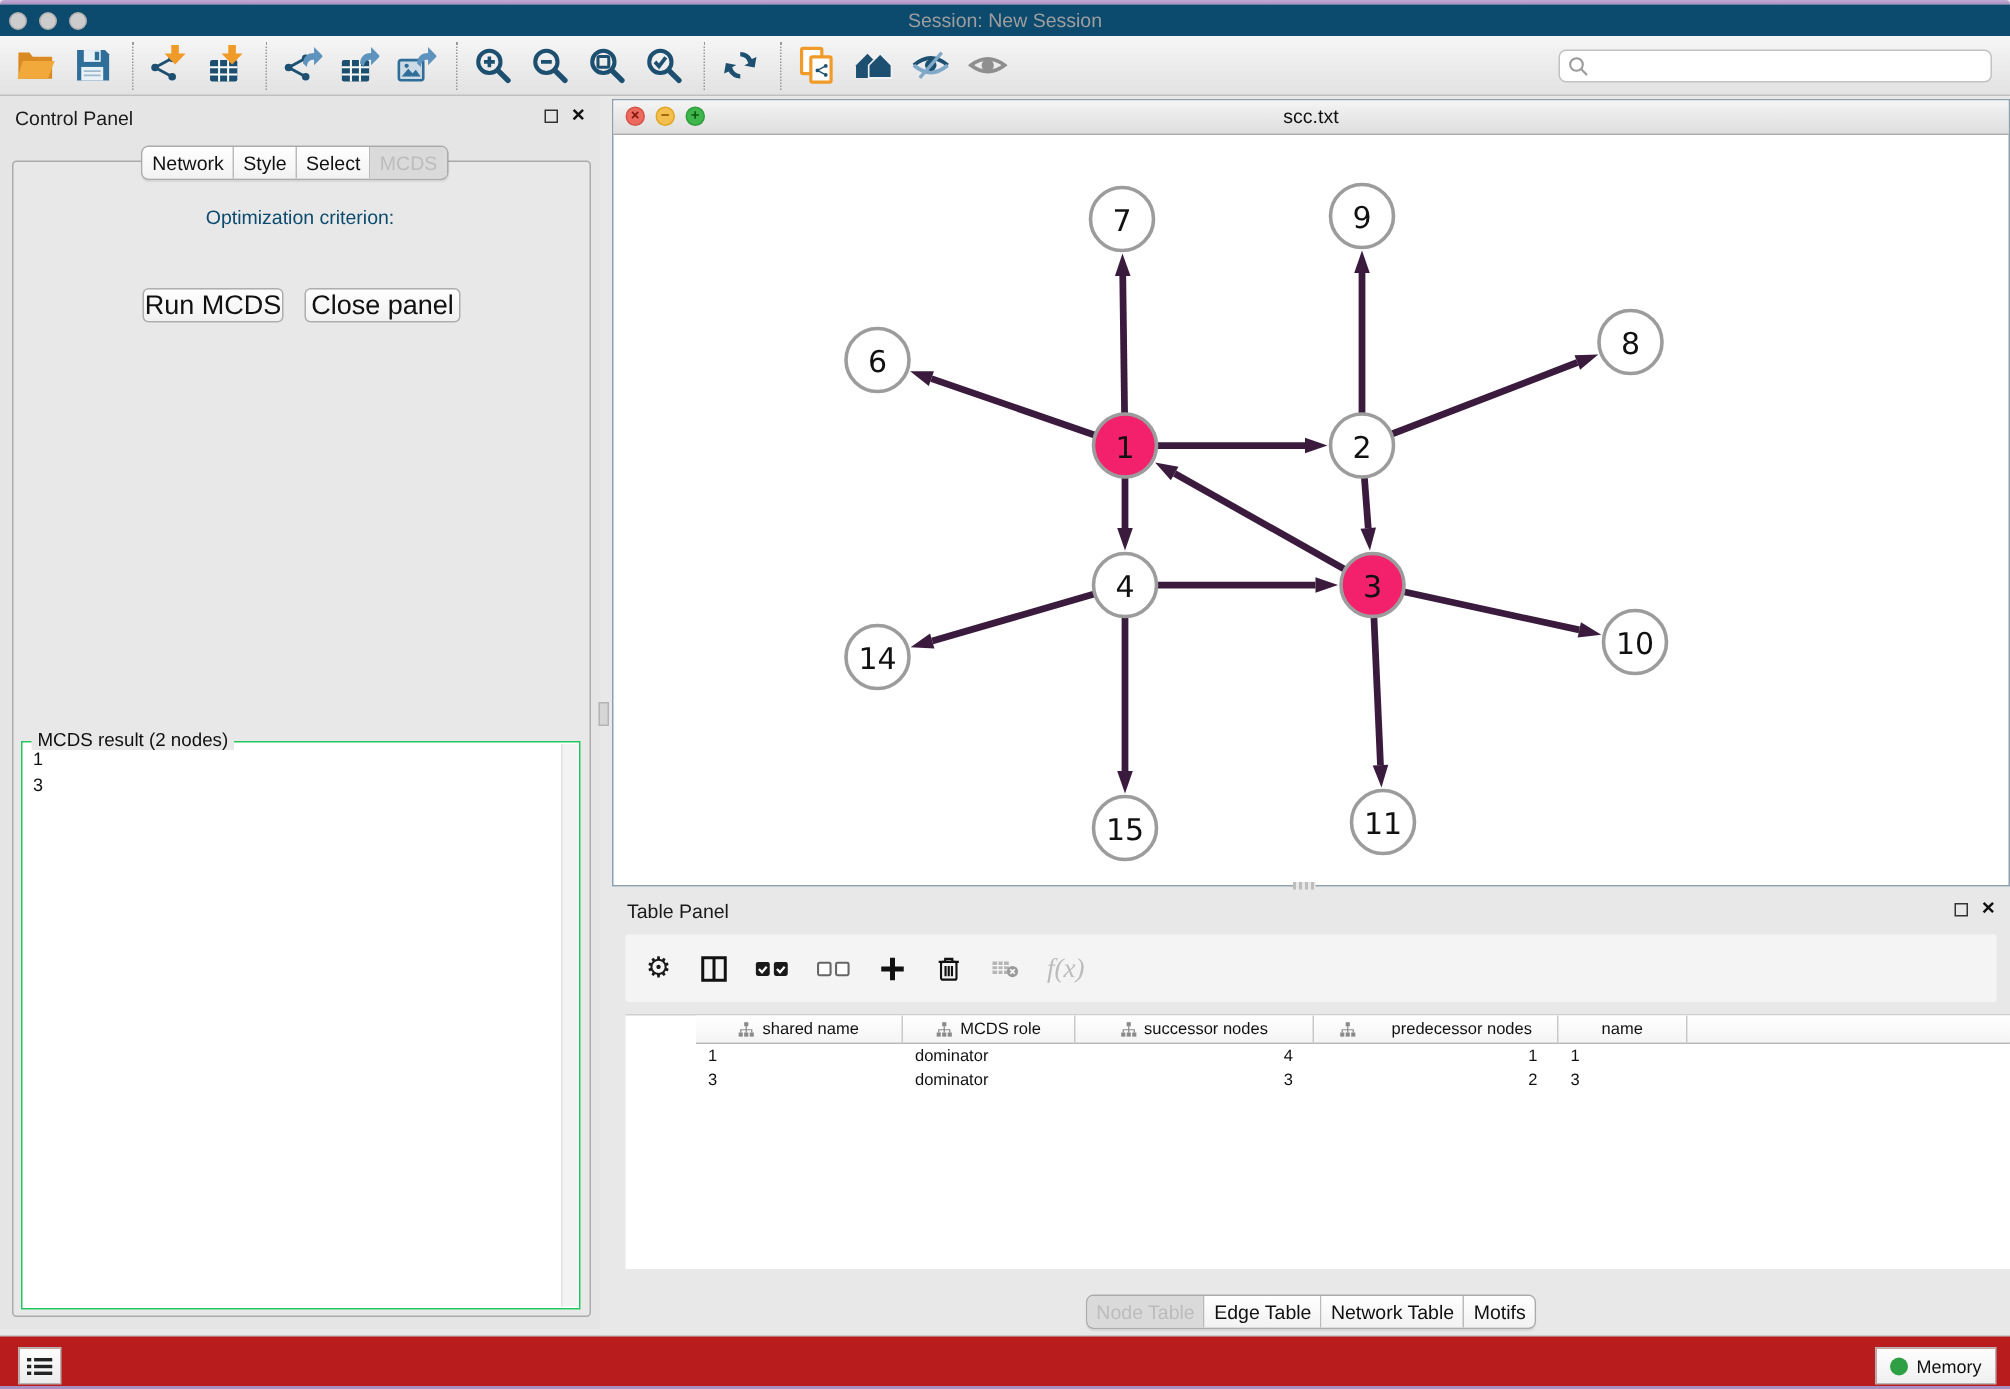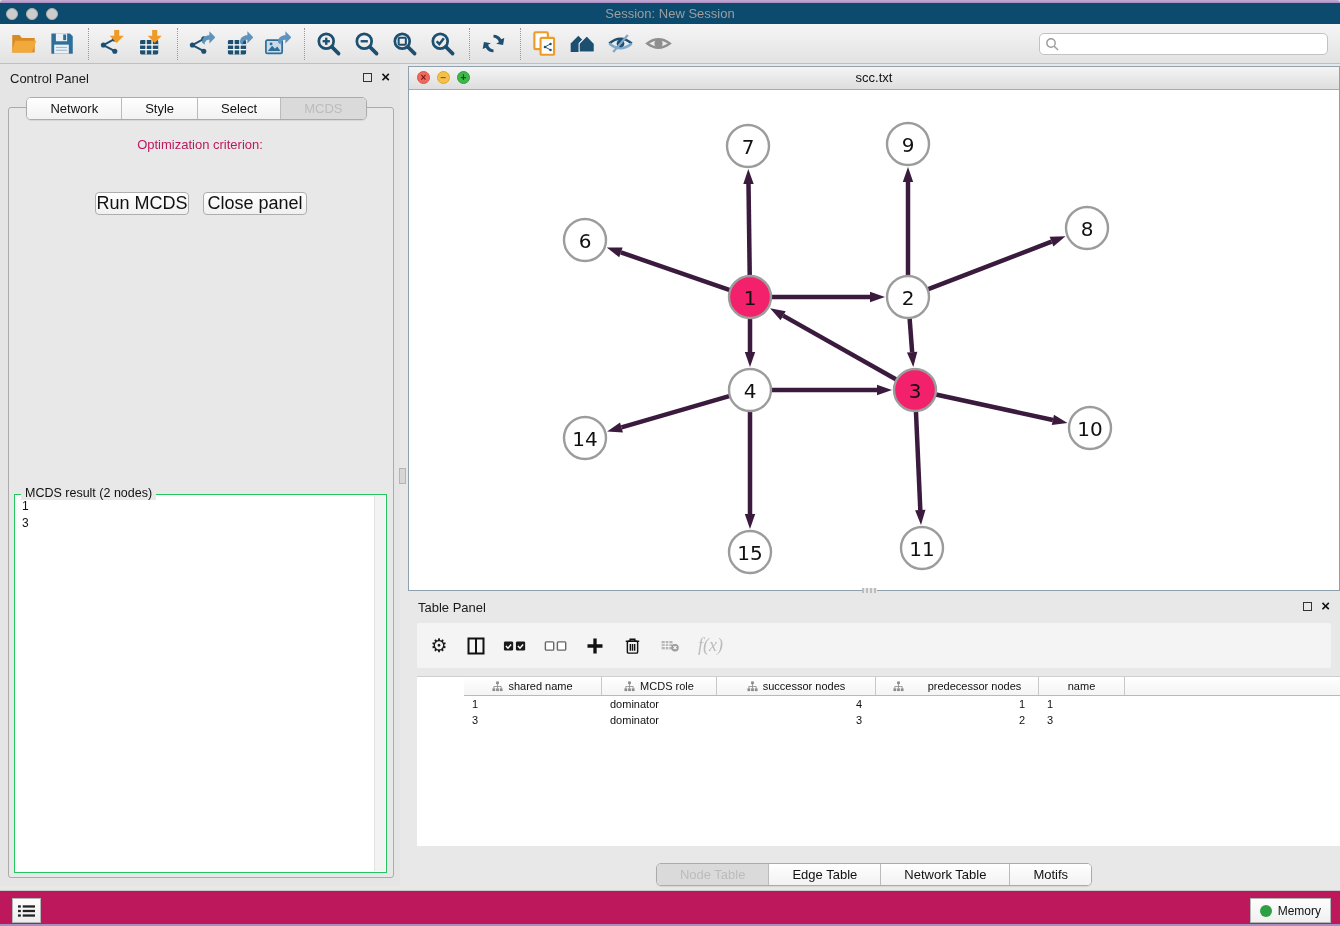--- a/index.html
+++ b/index.html
@@ -24,25 +24,25 @@
   .search-icon{position:absolute;left:6px;top:4px;width:14px;height:14px;}
 
   
   .control-panel{position:absolute;left:0;top:64px;width:400px;height:822px;background:#e5e5e5;}
   .panel-header{position:absolute;left:10px;top:7px;font-size:13px;color:#1a1a1a;}
   .panel-btns{position:absolute;right:10px;top:7px;display:flex;align-items:center;gap:9px;}
   .float-icon{width:9px;height:9px;border:1.5px solid #333;box-sizing:border-box;display:inline-block;}
   .close-icon{font-size:15px;font-weight:bold;color:#111;line-height:12px;}
   .ctab-row{position:absolute;left:0;right:7px;top:33px;text-align:center;z-index:3;}
   .seg-tabs{display:inline-flex;border:1px solid #ababab;border-radius:5px;overflow:hidden;background:#fff;height:21px;box-shadow:0 1px 1px rgba(0,0,0,0.08);}
-  .seg-tab{padding:0 23px;font-size:13px;line-height:21px;border-right:1px solid #bbb;background:linear-gradient(#ffffff,#f2f2f2);color:#111;white-space:nowrap;}
+  .seg-tab{padding:0 6px;font-size:13px;line-height:21px;border-right:1px solid #bbb;background:linear-gradient(#ffffff,#f2f2f2);color:#111;white-space:nowrap;}
   .seg-tab:last-child{border-right:none;}
   .seg-tab.selected{background:#dadada;color:#bcbcbc;}
   .cp-content{position:absolute;left:8px;top:43px;width:384px;height:769px;border:1px solid #ababab;border-radius:3px;background:#e8e8e8;}
-  .opt-label{position:absolute;left:0;right:0;top:73px;text-align:center;font-size:13px;color:#be185d;}
+  .opt-label{position:absolute;left:0;right:0;top:73px;text-align:center;font-size:13px;color:#0c4a6e;}
   .dropdown{position:absolute;left:45px;top:95px;width:311px;height:23px;border:1px solid #aeaeae;border-radius:4px;background:linear-gradient(#ffffff,#f1f1f1);box-sizing:border-box;font-size:13px;color:#111;display:flex;align-items:center;padding-left:10px;}
   .dd-arrows{position:absolute;right:7px;top:3px;width:9px;height:16px;}
   .dd-arrows .up{width:0;height:0;border-left:4.5px solid transparent;border-right:4.5px solid transparent;border-bottom:5px solid #555;margin-bottom:3px;}
   .dd-arrows .down{width:0;height:0;border-left:4.5px solid transparent;border-right:4.5px solid transparent;border-top:5px solid #555;}
   .mac-btn{position:absolute;top:128px;height:23px;border:1px solid #aeaeae;border-radius:4px;background:linear-gradient(#ffffff,#f0f0f0);font-size:18px;color:#111;display:flex;align-items:center;justify-content:center;box-sizing:border-box;font-family:"Liberation Sans",sans-serif;}
   .run-btn{left:95px;width:94px;}
   .closep-btn{left:203px;width:104px;}
   .result-box{position:absolute;left:14px;top:430px;width:371px;height:377px;background:#ffffff;border:1px solid #22c55e;}
   .result-legend{position:absolute;top:-9px;left:6px;background:#e8e8e8;padding:0 4px;font-size:12.5px;color:#111;}
   .result-text{margin:0;padding:3px 7px;font-size:12px;line-height:17px;font-family:"Liberation Sans",sans-serif;white-space:pre;color:#111;}
@@ -72,21 +72,21 @@
   .fx-glyph{font-family:"Liberation Serif",serif;font-style:italic;font-size:18px;color:#bcbcbc;}
   .tbl{position:absolute;left:9px;top:81px;width:914px;height:169px;background:#fff;border-top:1px solid #cfcfcf;padding-left:47px;}
   .tbl-head{display:flex;height:18px;border-bottom:1px solid #b9b9b9;background:linear-gradient(#ffffff,#f4f4f4);}
   .tbl-hcell{box-sizing:border-box;border-right:1px solid #c9c9c9;font-size:11px;color:#111;display:flex;align-items:center;justify-content:center;gap:5px;overflow:hidden;white-space:nowrap;}
   .tree-icon{width:11px;height:11px;flex:0 0 auto;}
   .tbl-row{display:flex;height:16px;font-size:11px;color:#111;}
   .tbl-cell{box-sizing:border-box;overflow:hidden;white-space:nowrap;line-height:16px;}
   .tp-tabs-row{position:absolute;left:0;right:0;top:268px;text-align:center;}
 
   
-  .status-bar{position:absolute;left:0;top:890px;width:100%;height:36px;background:#be185d;border-top:1px solid #c9c9c9;box-sizing:border-box;}
+  .status-bar{position:absolute;left:0;top:890px;width:100%;height:36px;background:#b91c1c;border-top:1px solid #c9c9c9;box-sizing:border-box;}
   .list-btn{position:absolute;left:12px;top:7px;width:27px;height:23px;background:linear-gradient(#fdfdfd,#ececec);border:1px solid #b5b5b5;display:flex;align-items:center;justify-content:center;}
   .memory-btn{position:absolute;right:9px;top:7px;height:23px;padding:0 9px;background:linear-gradient(#fdfdfd,#f0f0f0);border:1px solid #b5b5b5;display:flex;align-items:center;gap:6px;font-size:12px;color:#111;}
   .mem-dot{width:12px;height:12px;border-radius:50%;}
 </style>
 </head>
 <body>
 
 <div class="screen">
   <div class="purple-edge-top"></div>
 

